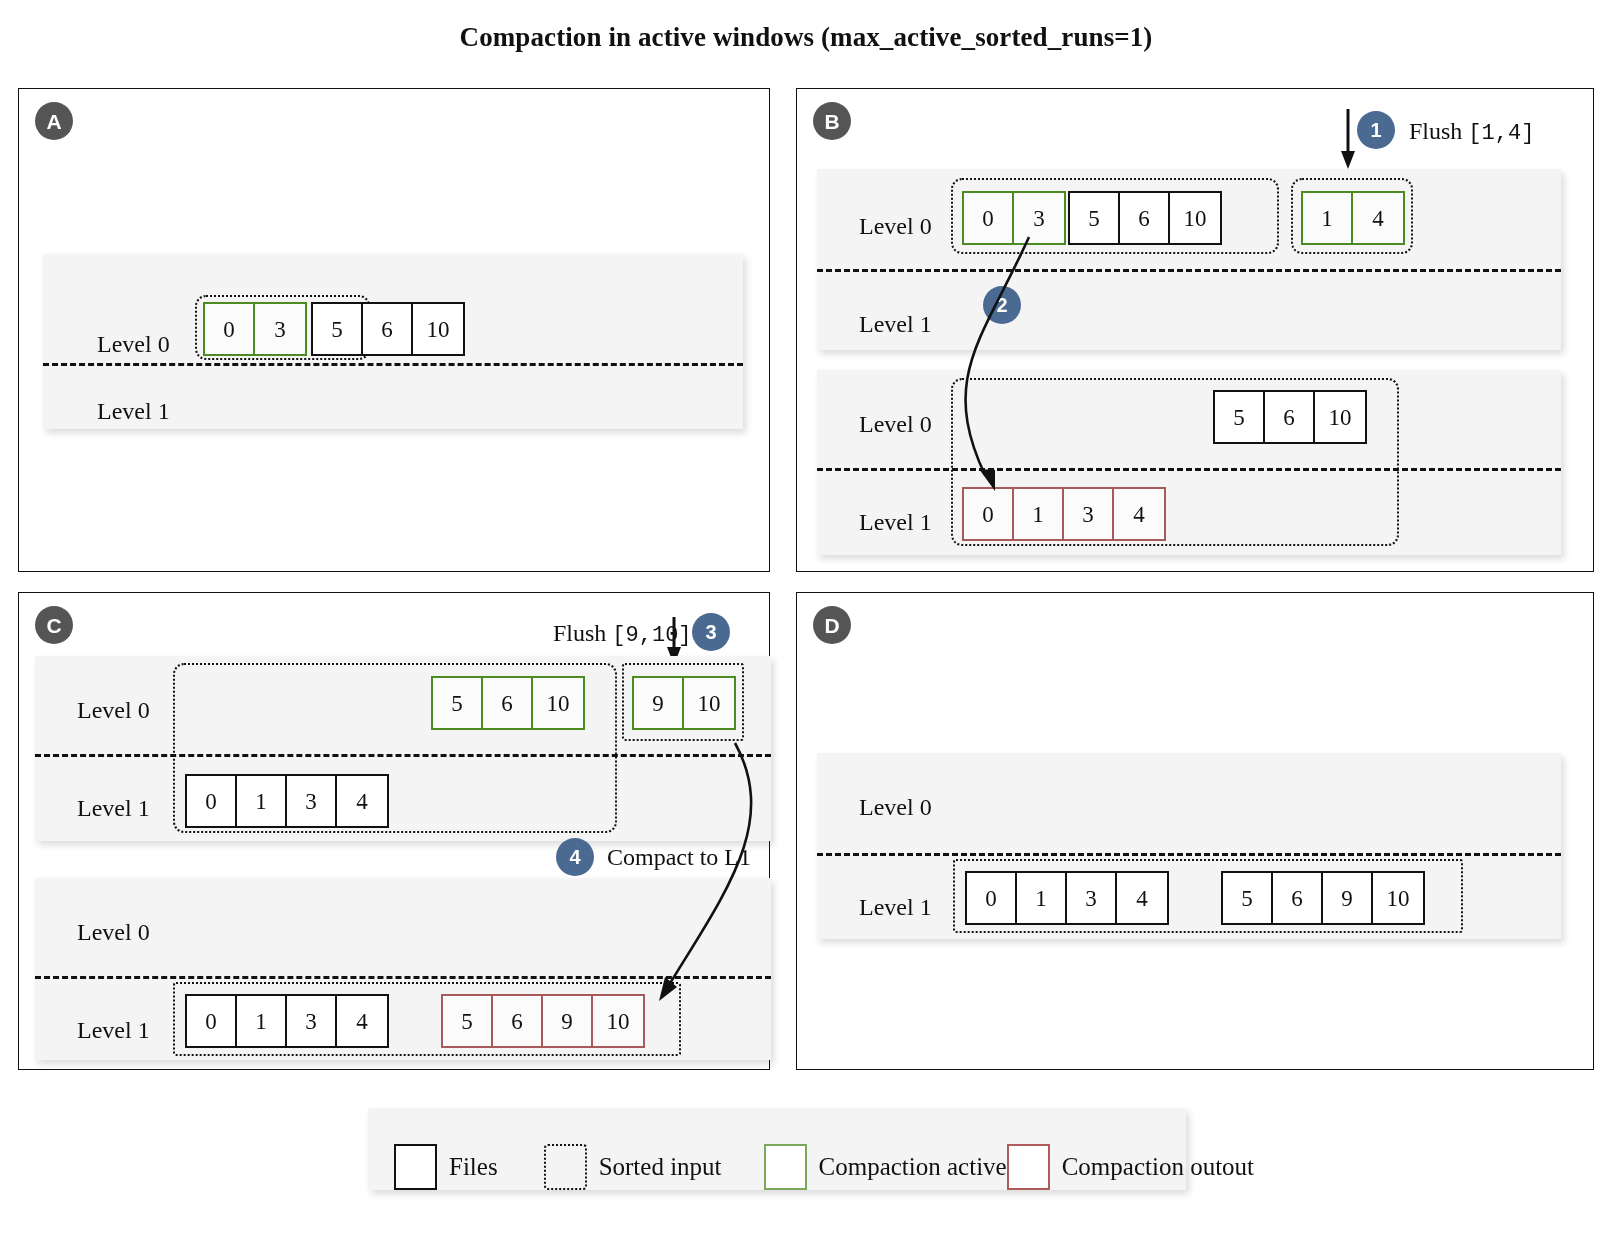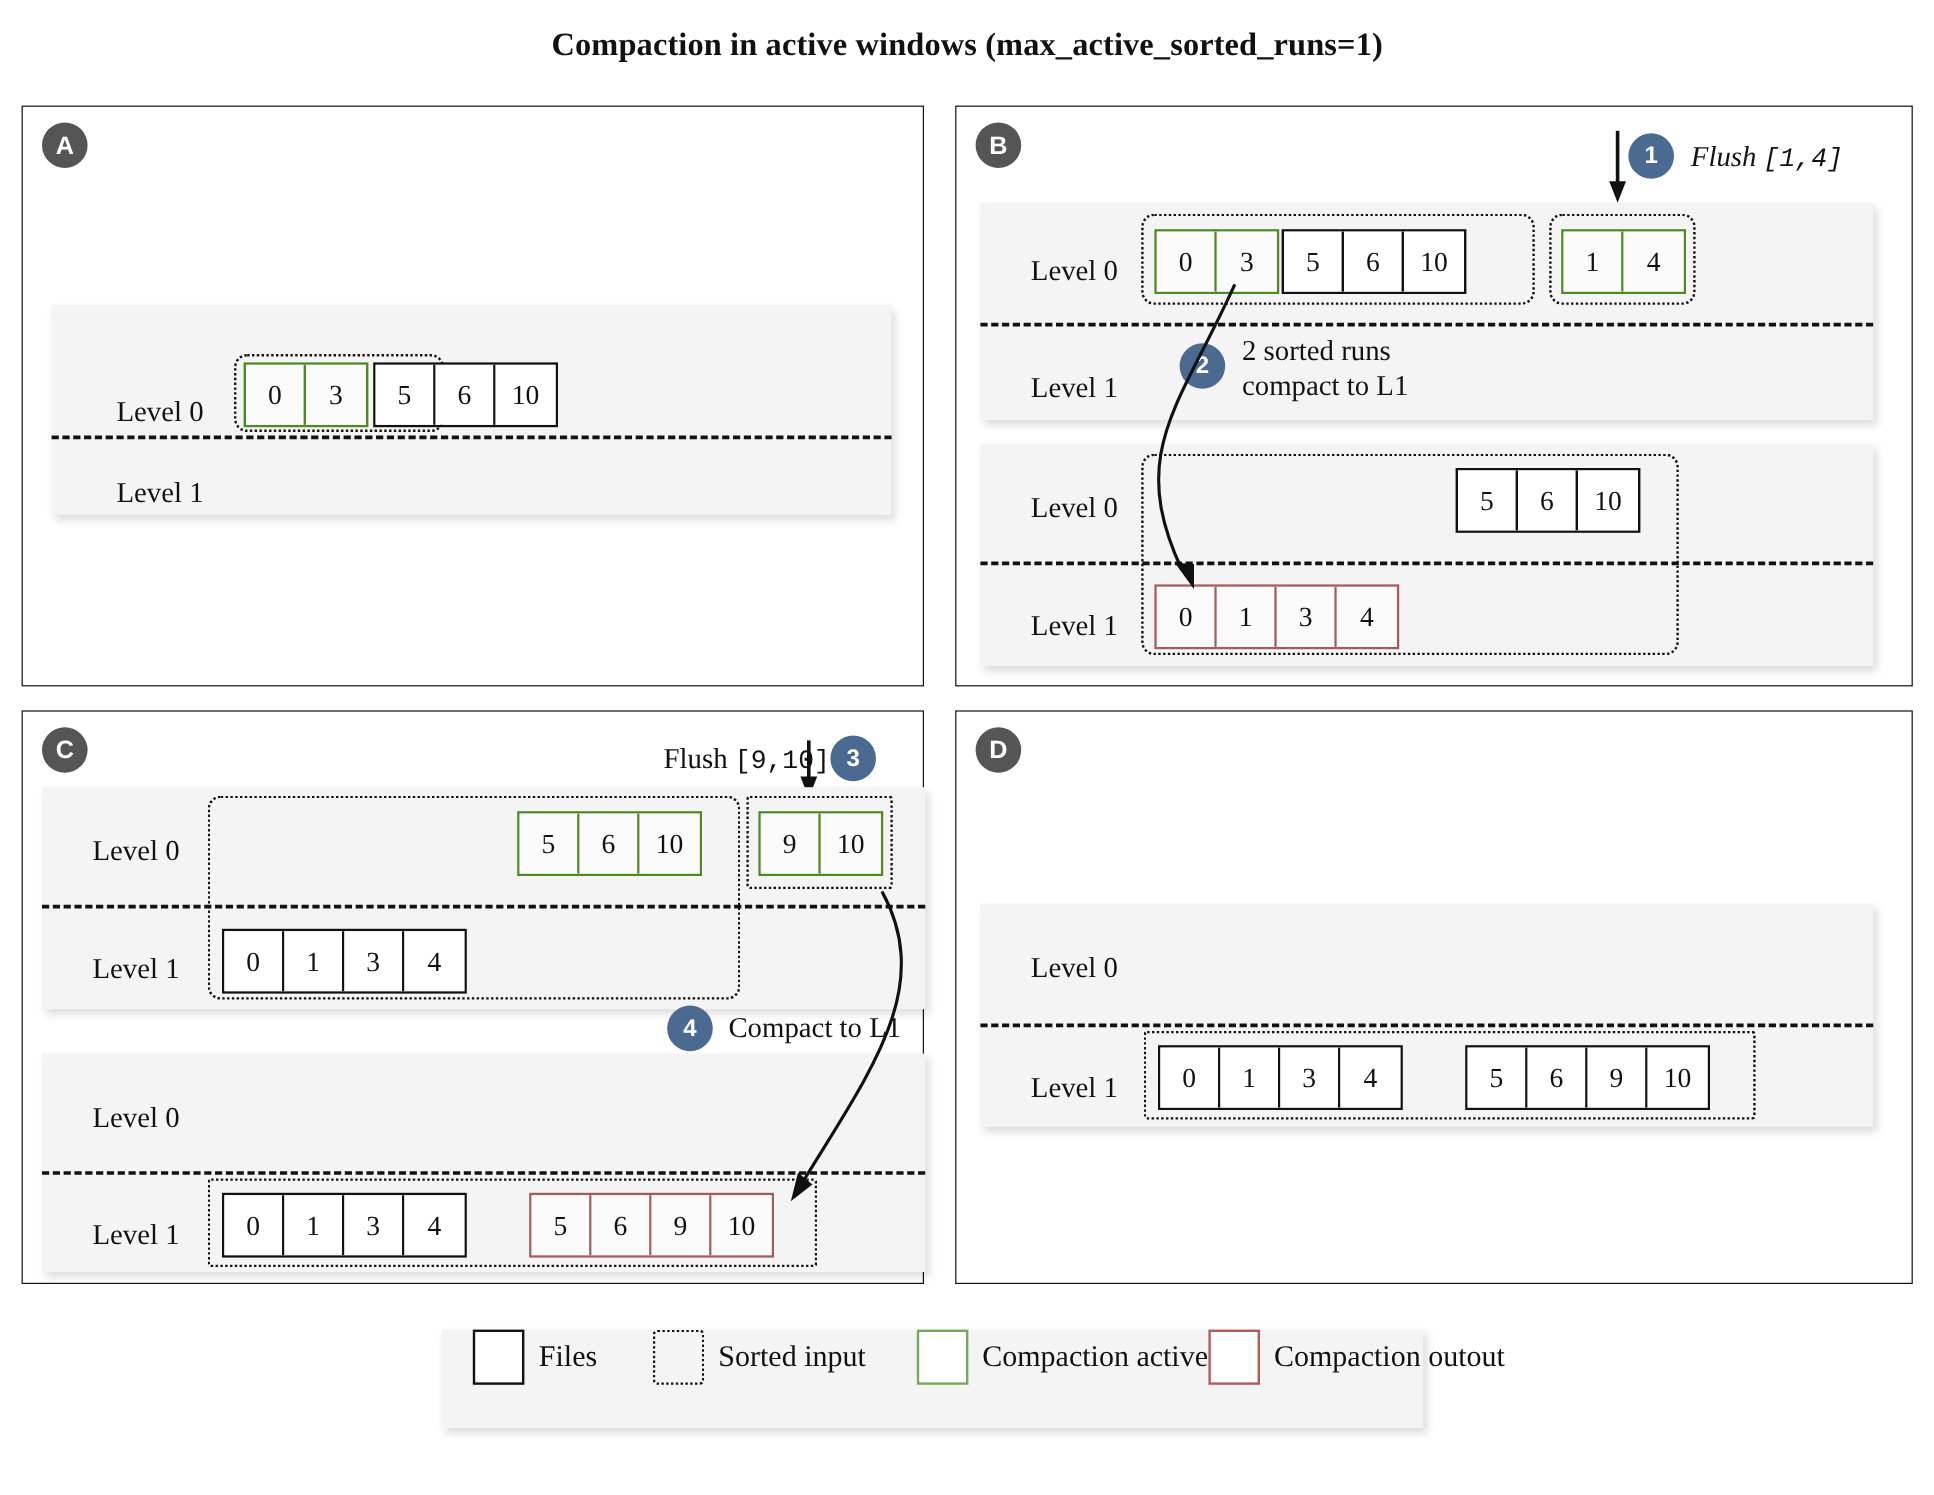--- a/index.html
+++ b/index.html
@@ -129,21 +129,21 @@
 
   svg.ov { position: absolute; left: 0; top: 0; overflow: visible; pointer-events: none; }
 
   
   #legend {
     position: absolute;
     left: 368px; top: 1108px;
     width: 818px; height: 82px;
     background: #f4f4f4;
     box-shadow: 3px 4px 7px rgba(0,0,0,0.14);
-    display: flex; align-items: flex-start;
+    display: flex; align-items: flex-end;
     box-sizing: border-box;
     padding-left: 26px;
   }
   .leg-item { display: flex; align-items: center; }
   .leg-swatch { width: 43px; height: 46px; box-sizing: border-box; background: #fff; }
   .sw-files { border: 2.6px solid #111111; }
   .sw-runs  { border: 2.6px dotted #111111; border-radius: 4px; background: #f4f4f4; }
   .sw-in    { border: 2.6px solid #7aa85a; }
   .sw-out   { border: 2.6px solid #b05a5a; }
   .leg-text { font-size: 25px; margin-left: 12px; white-space: nowrap; }
@@ -178,21 +178,21 @@
   </div>
 
   <div class="panel" id="panel-b">
     <div class="panel-badge">B</div>
 
     <svg class="ov" width="798" height="484">
       <line x1="551" y1="20" x2="551" y2="66" stroke="#111" stroke-width="3"></line>
       <polygon points="551,80 544,62 558,62" fill="#111"></polygon>
     </svg>
     <div class="step" style="left:560px; top:22px;">1</div>
-    <div class="anno" style="left:612px; top:28px;font-style:italic;"><span>Flush </span><span class="mono">[1,4]</span></div>
+    <div class="anno" style="left:612px; top:28px;"><span>Flush </span><span class="mono">[1,4]</span></div>
 
     <div class="lsm" style="left:20px; top:80px; width:744px; height:181px;">
       <div class="lvl-label" style="left:42px; top:45px;">Level 0</div>
       <div class="lvl-label" style="left:42px; top:143px;">Level 1</div>
       <div class="divider" style="left:0px; top:100px; width:744px;"></div>
 
       <div class="run" style="left:134px; top:9px; width:328px; height:76px;"></div>
       <div class="filegroup fg-green" style="left:145px; top:22px;">
         <div class="cell">0</div>
         <div class="cell">3</div>
@@ -204,21 +204,20 @@
       </div>
 
       <div class="run" style="left:474px; top:9px; width:122px; height:76px;"></div>
       <div class="filegroup fg-green" style="left:484px; top:22px;">
         <div class="cell">1</div>
         <div class="cell">4</div>
       </div>
     </div>
 
     <div class="step" style="left:186px; top:197px;">2</div>
-    <div class="anno" style="left:238px; top:190px;"><span>2 sorted runs</span><br><span>compact to L1</span></div>
 
     <div class="lsm" style="left:20px; top:281px; width:744px; height:185px;">
       <div class="lvl-label" style="left:42px; top:42px;">Level 0</div>
       <div class="lvl-label" style="left:42px; top:140px;">Level 1</div>
       <div class="divider" style="left:0px; top:98px; width:744px;"></div>
 
       <div class="run" style="left:134px; top:8px; width:448px; height:168px;"></div>
 
       <div class="filegroup fg-black" style="left:396px; top:20px;">
         <div class="cell">5</div>

